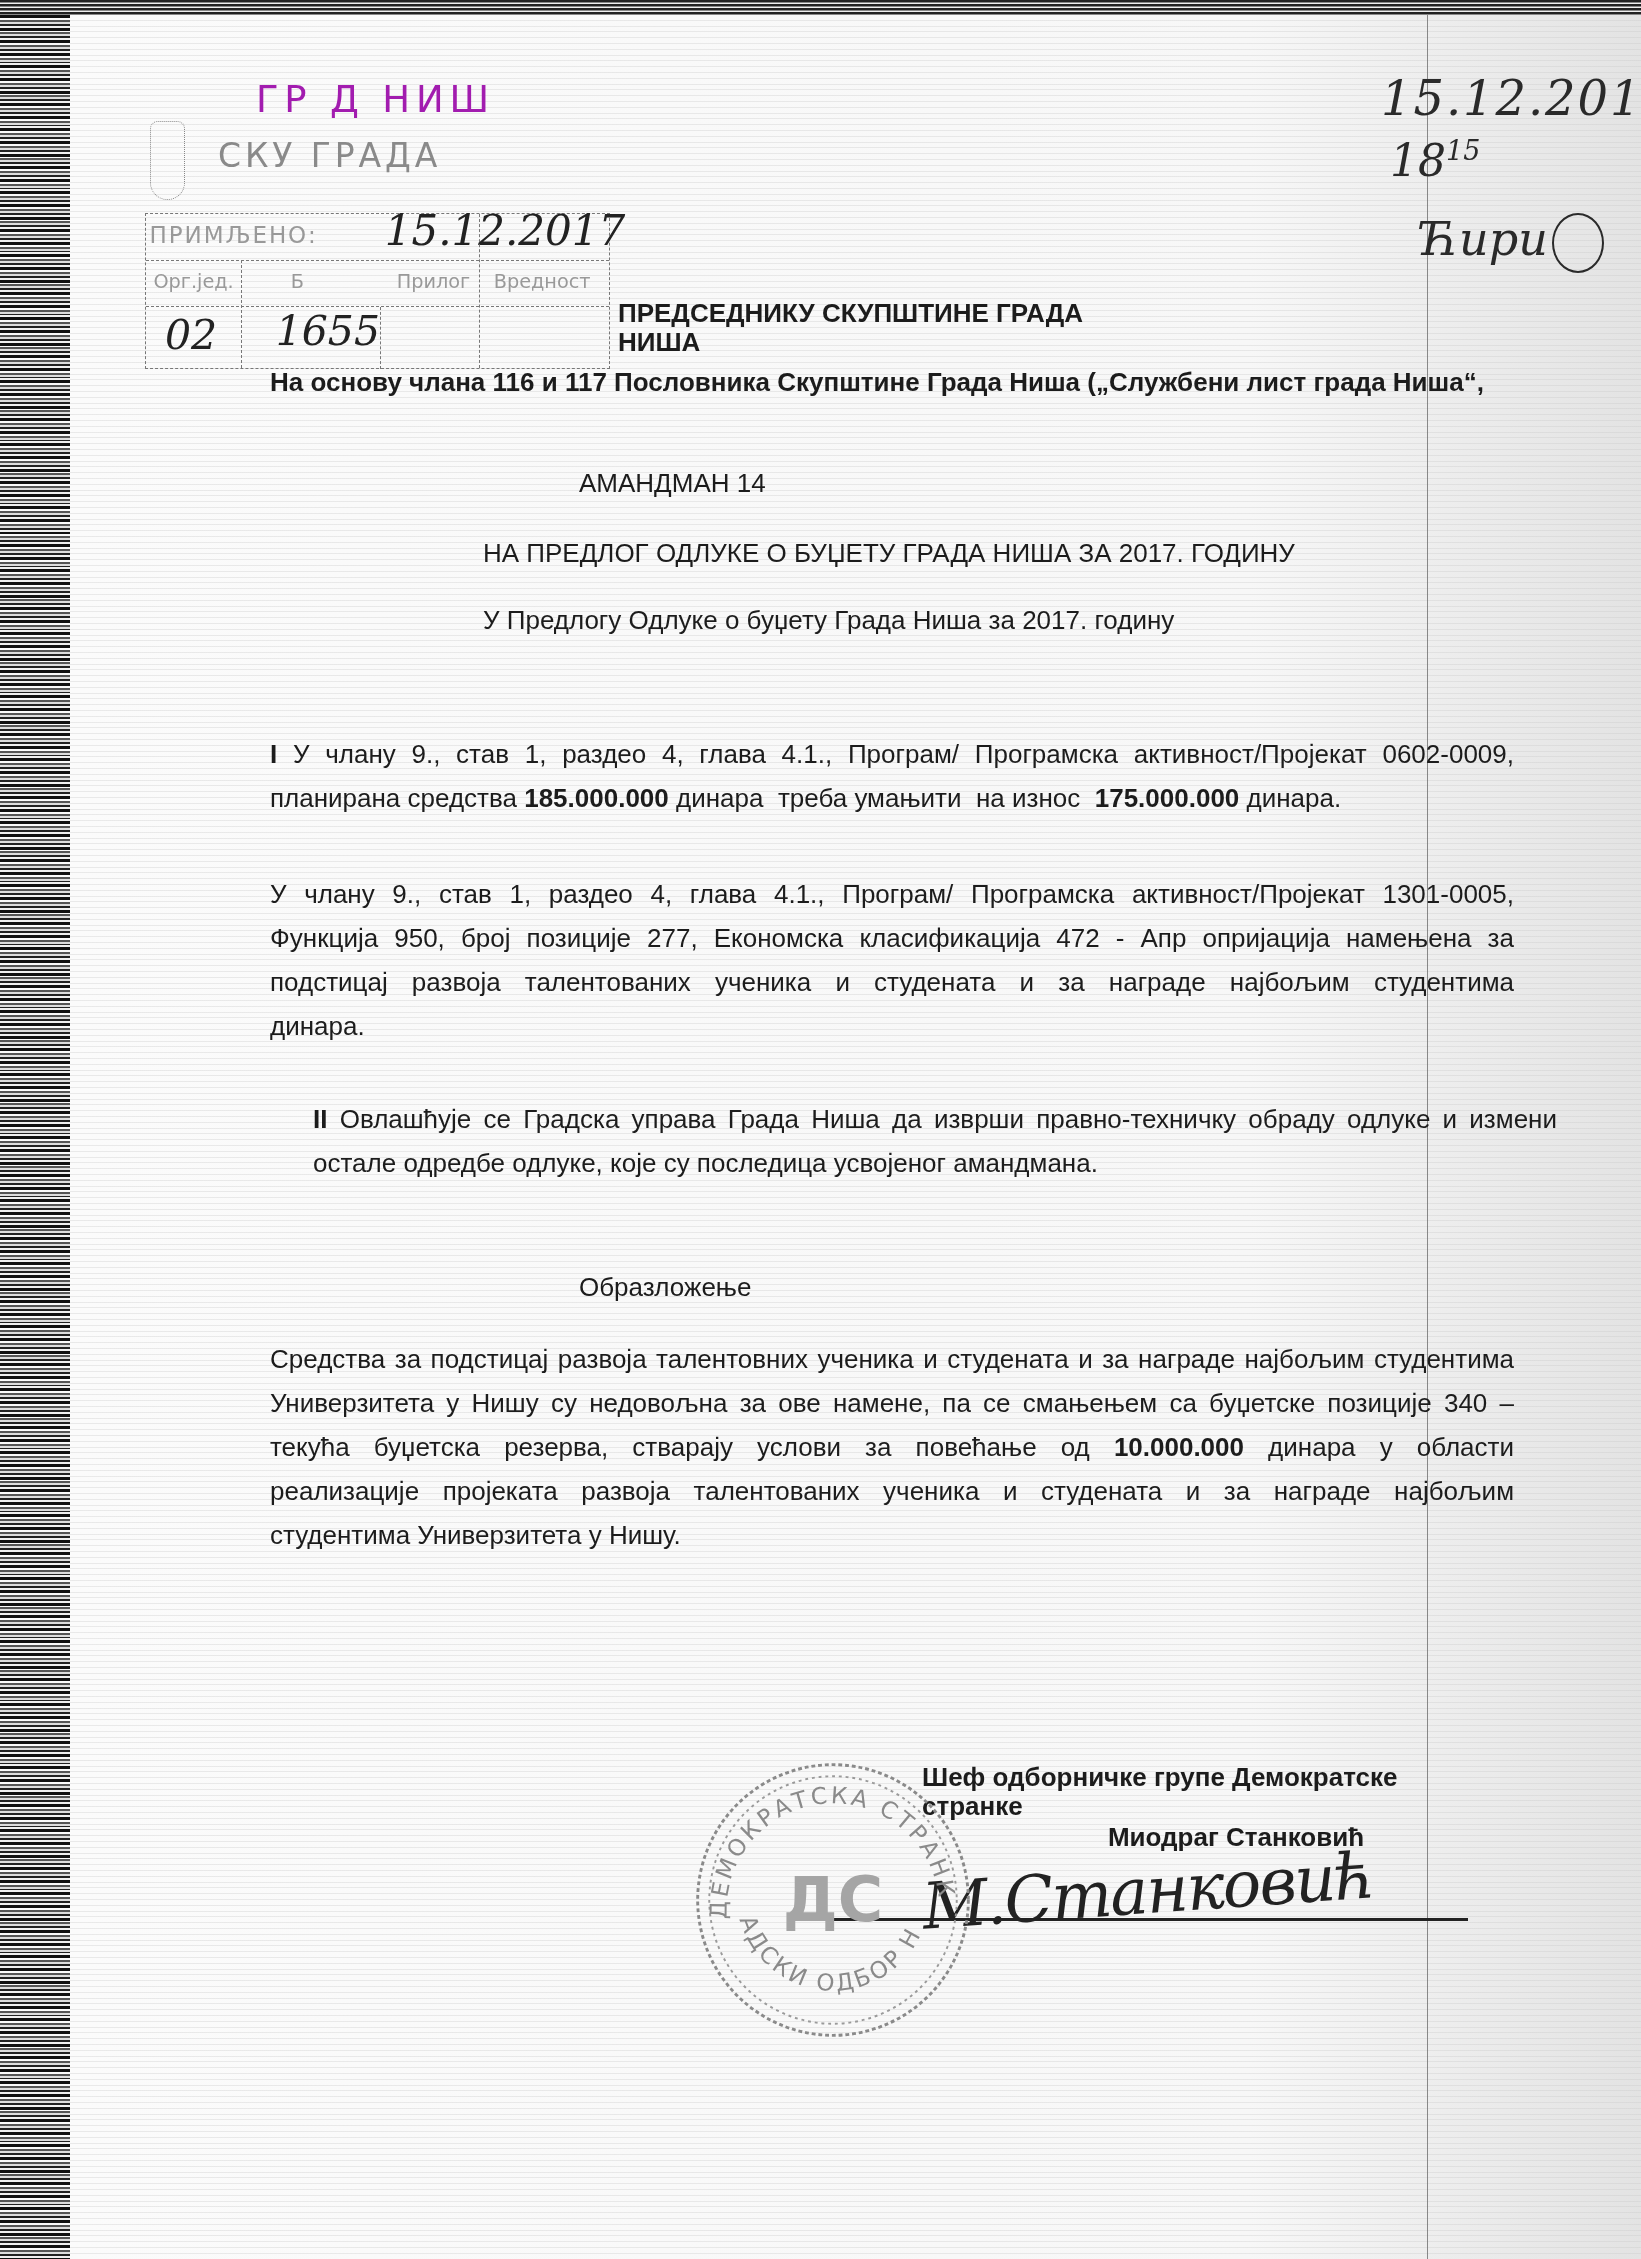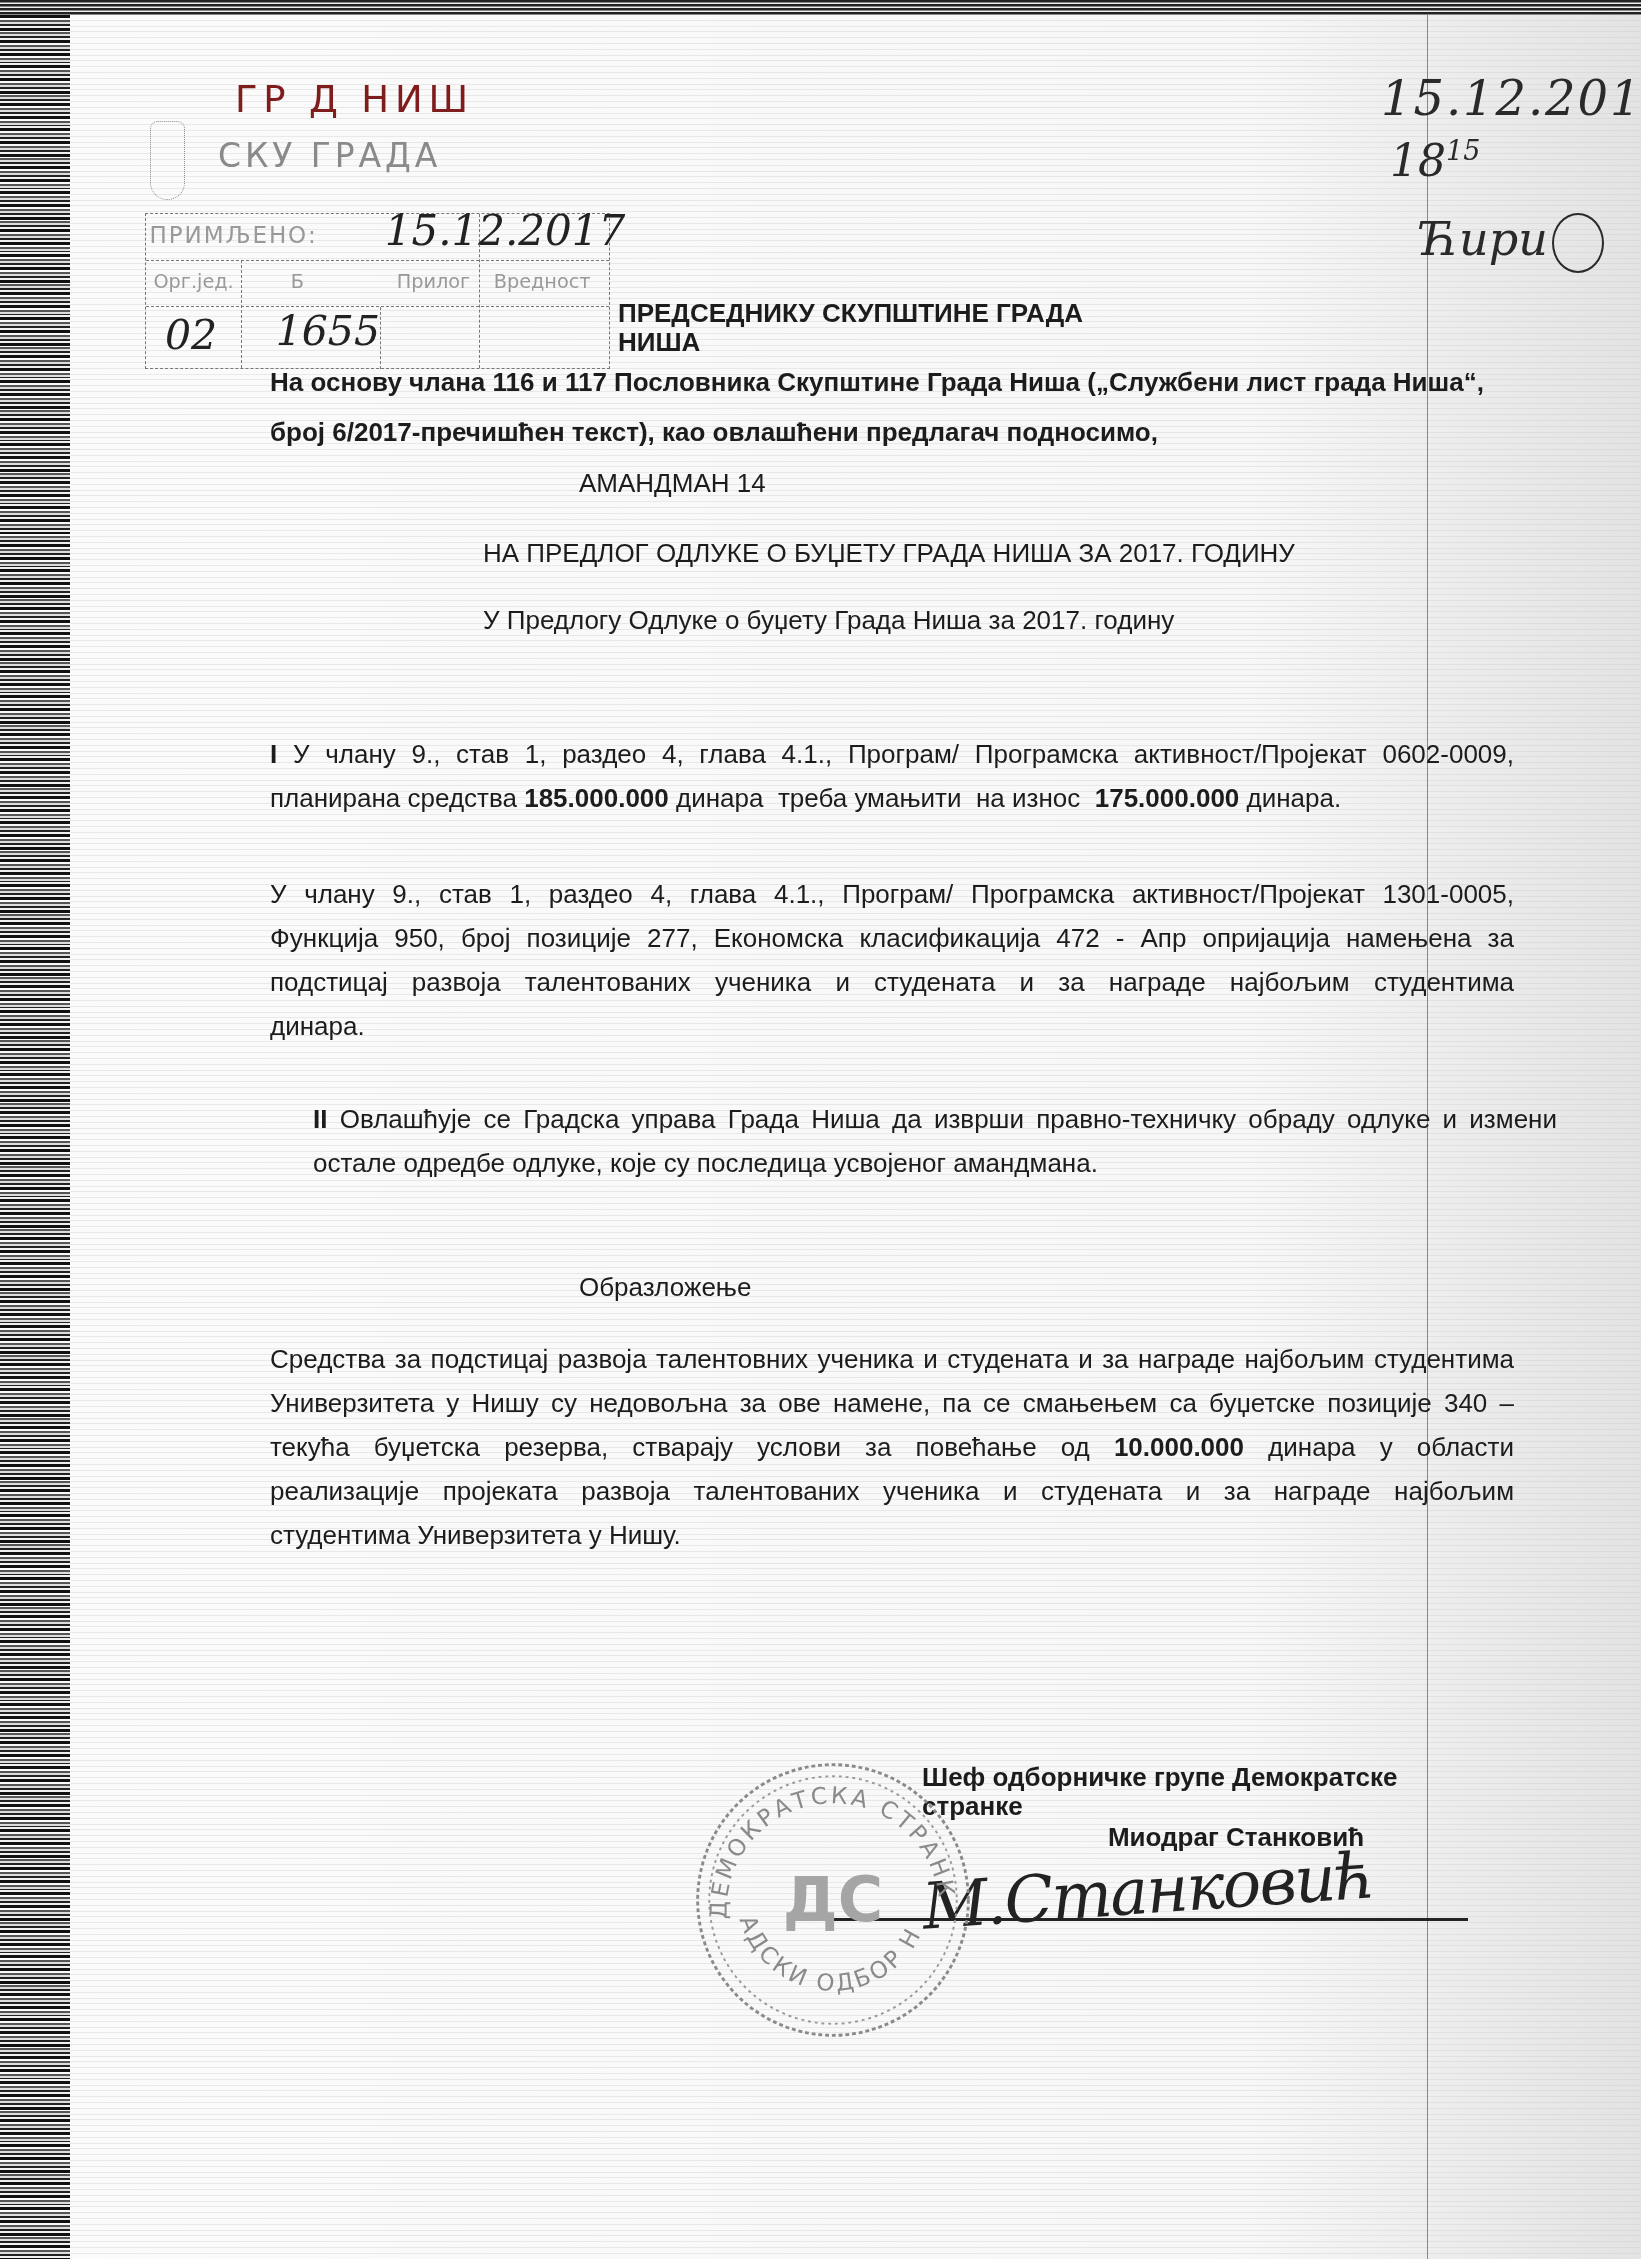--- a/index.html
+++ b/index.html
@@ -27,21 +27,21 @@
     position: absolute; left: 1427px; top: 15.4px; width: 1px; height: 2244px;
     background: #666; opacity: 0.75;
   }
 
   
   .stamp {
     position: absolute; left: 135px; top: 68px; width: 502px; height: 299px;
     color: #9a9a9a; font-family: "DejaVu Sans", sans-serif;
   }
   .stamp .crest { position: absolute; left: 15.4px; top: 53px; width: 33px; height: 77px; border: 1.9px dotted #888; border-radius: 7.7px 7.7px 17.4px 17.4px; }
-  .stamp .org1 { position: absolute; left: 100px; top: 9.7px; font-size: 37px; letter-spacing: 5.8px; color: #7f1d1d; }
+  .stamp .org1 { position: absolute; left: 121px; top: 9.7px; font-size: 37px; letter-spacing: 5.8px; color: #a21caf; }
   .stamp .org2 { position: absolute; left: 83px; top: 68px; font-size: 33px; letter-spacing: 3.9px; color: #8a8a8a; }
   .stamp .box { position: absolute; left: 9.7px; top: 145px; width: 463px; height: 154px; border: 1.9px dashed #777; }
   .stamp .row1 { position: absolute; left: 0; top: 0; width: 100%; height: 46px; border-bottom: 1.9px dashed #777; }
   .stamp .row2 { position: absolute; left: 0; top: 46px; width: 100%; height: 46px; border-bottom: 1.9px dashed #777; }
   .stamp .received-label { position: absolute; left: 3.9px; top: 7.7px; font-size: 23px; color: #999; letter-spacing: 1.9px; }
   .stamp .received-date { position: absolute; left: 239px; top: -7.7px; font-family: "DejaVu Serif", serif; font-style: italic; font-size: 42px; color: #222; }
   .stamp .col { position: absolute; top: 0; height: 100%; border-left: 1.9px dashed #777; }
   .stamp .h { position: absolute; top: 9.7px; font-size: 19.3px; color: #999; }
   .stamp .hand { position: absolute; font-family: "DejaVu Serif", serif; font-style: italic; font-size: 41px; color: #222; }
 
@@ -109,21 +109,20 @@
   </div>
 </div>
 
 <div class="hw hw-date">15.12.2017</div>
 <div class="hw hw-time"><span>18</span><sup>15</sup></div>
 <div class="hw hw-initials"><span>Ћири</span><span class="loop"></span></div>
 
 <div class="t recipient center">ПРЕДСЕДНИКУ СКУПШТИНЕ ГРАДА НИША</div>
 <div class="t preamble center">
   <div>На основу члана 116 и 117 Пословника Скупштине Града Ниша („Службени лист града Ниша“,</div>
-  <div>број 6/2017-пречишћен текст), као овлашћени предлагач подносимо,</div>
 </div>
 <div class="t title1 center">АМАНДМАН 14</div>
 <div class="t title2 center">НА ПРЕДЛОГ ОДЛУКЕ О БУЏЕТУ ГРАДА НИША ЗА 2017. ГОДИНУ</div>
 <div class="t title3 center">У Предлогу Одлуке о буџету Града Ниша за 2017. годину</div>
 
 <div class="t para p1">
   <span class="just-line"><b>I</b> <span>У члану 9., став 1, раздео 4, глава 4.1., Програм/ Програмска активност/Пројекат 0602-0009,</span></span>
   <span class="last-line"><span>планирана средства </span><b>185.000.000</b><span style="white-space:pre"> динара  треба умањити  на износ  </span><b>175.000.000</b><span> динара.</span></span>
 </div>
 

